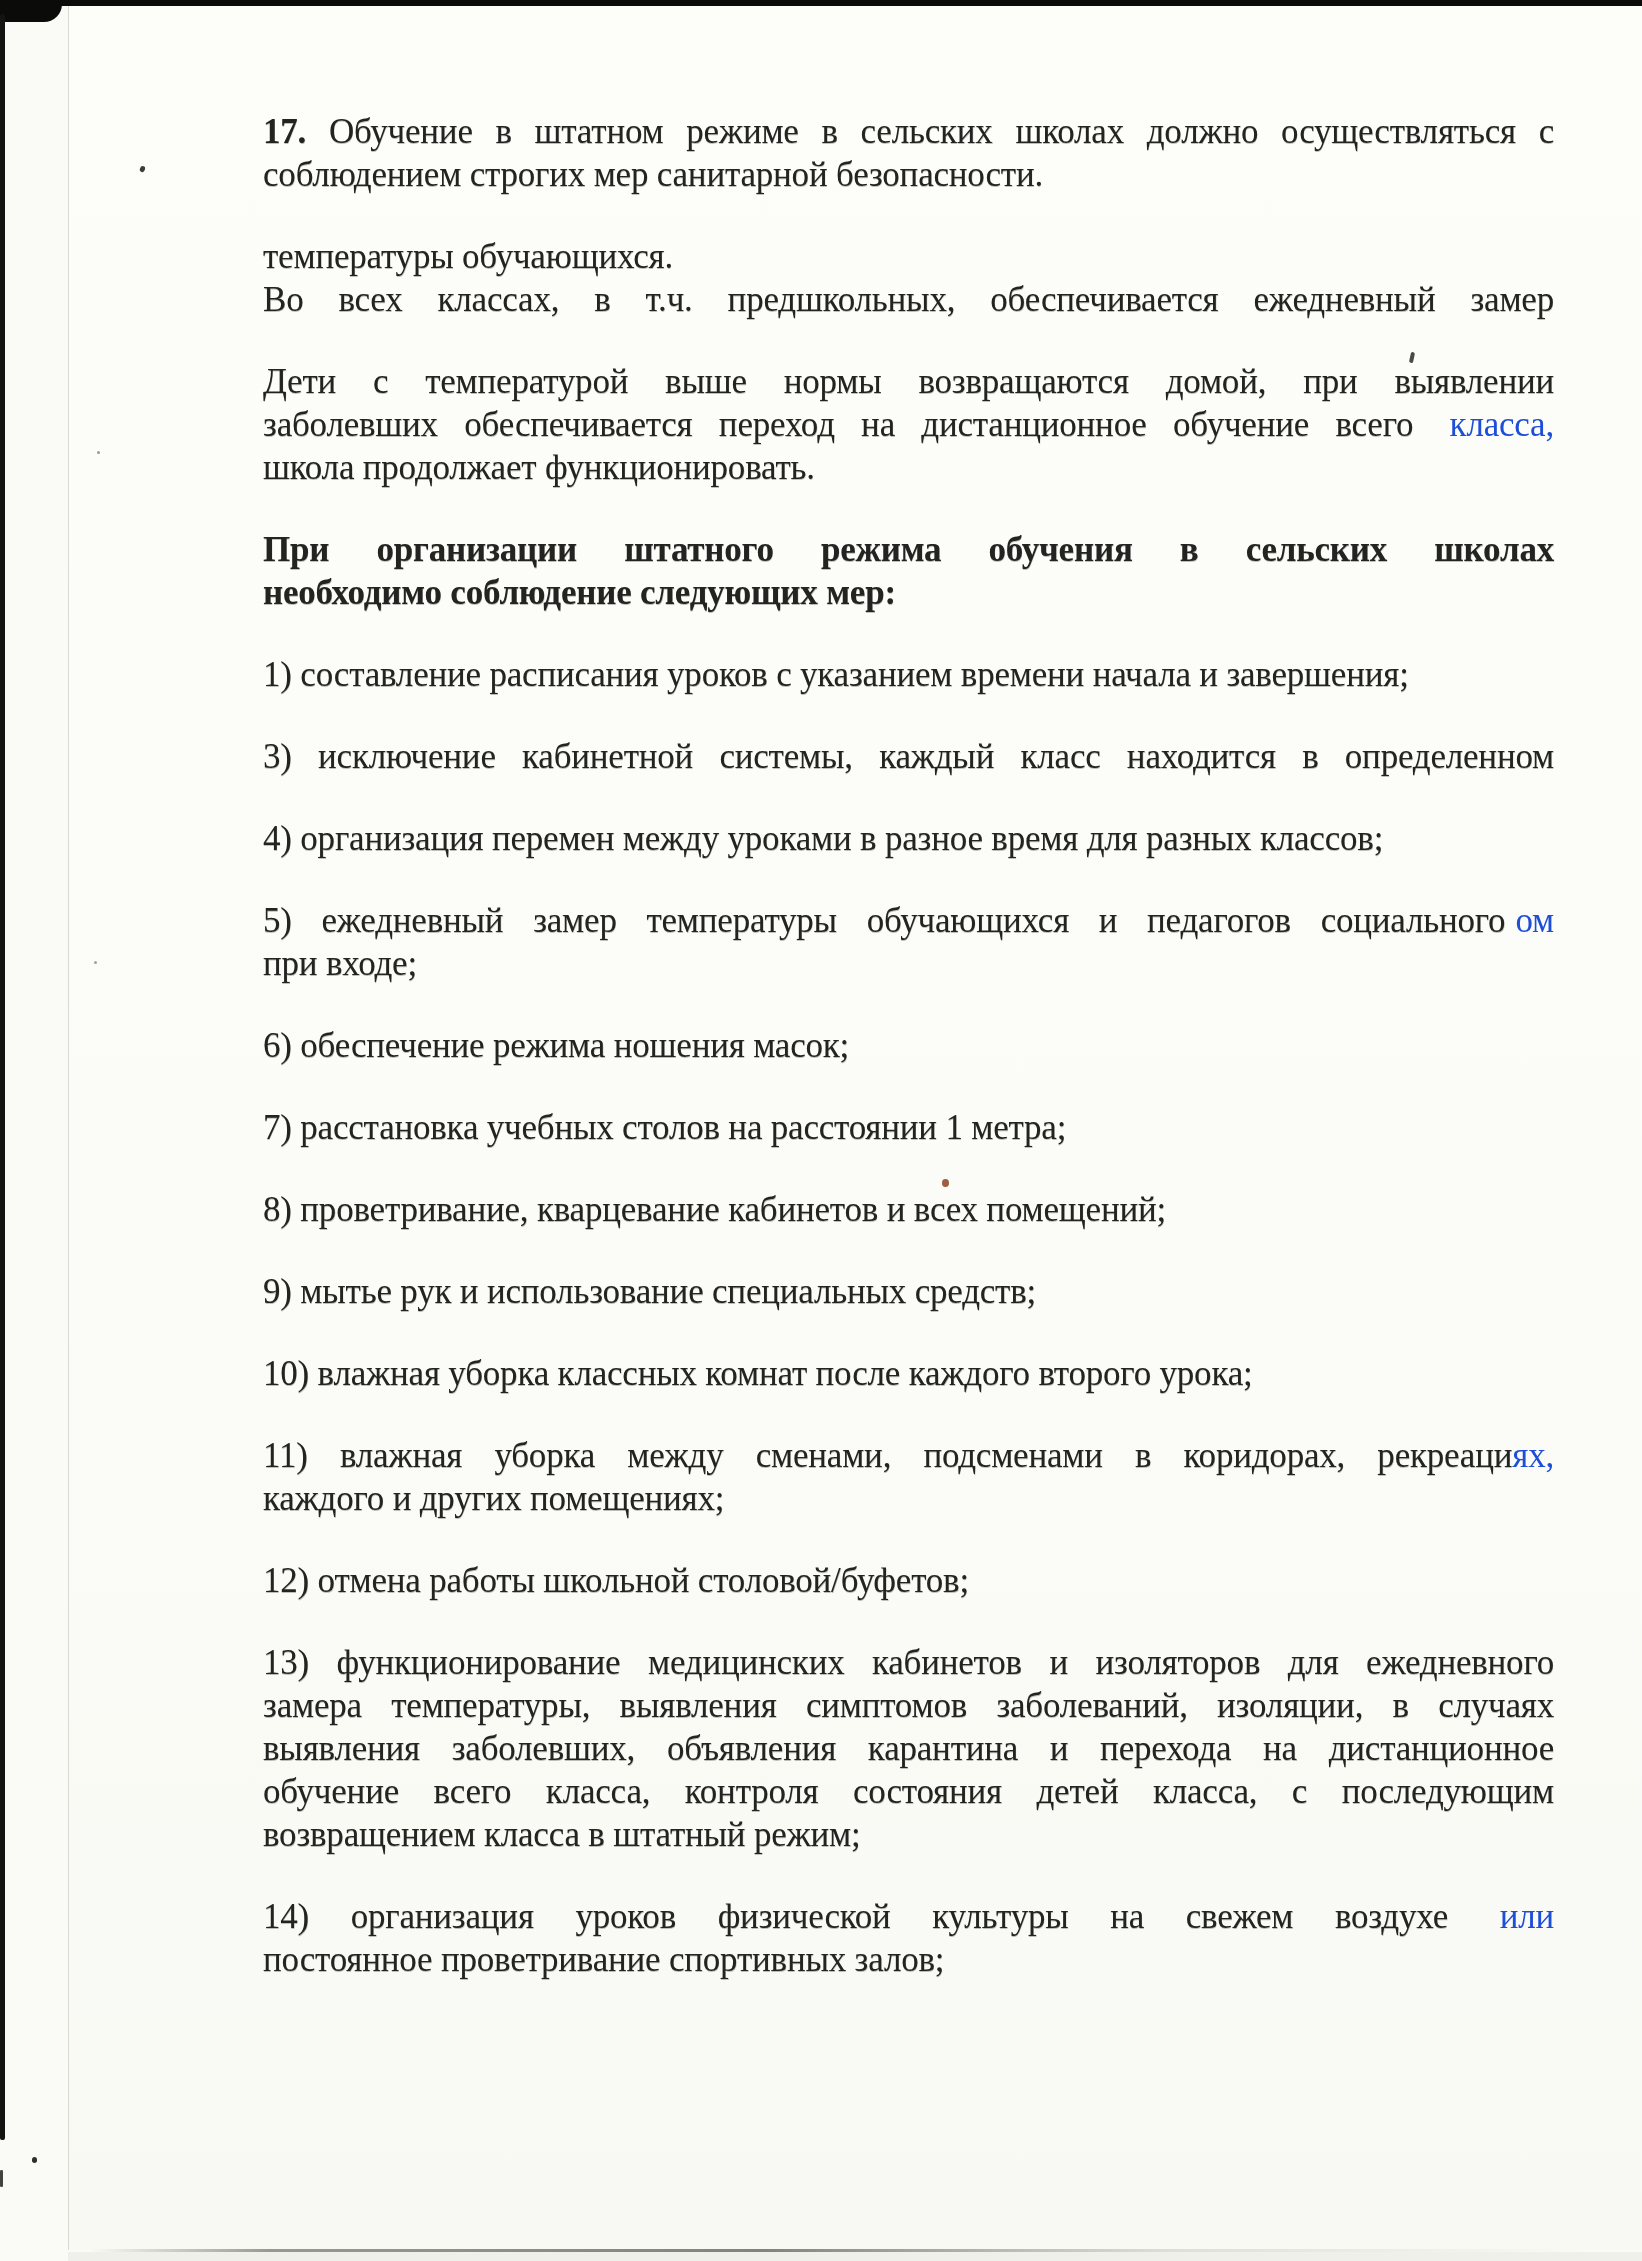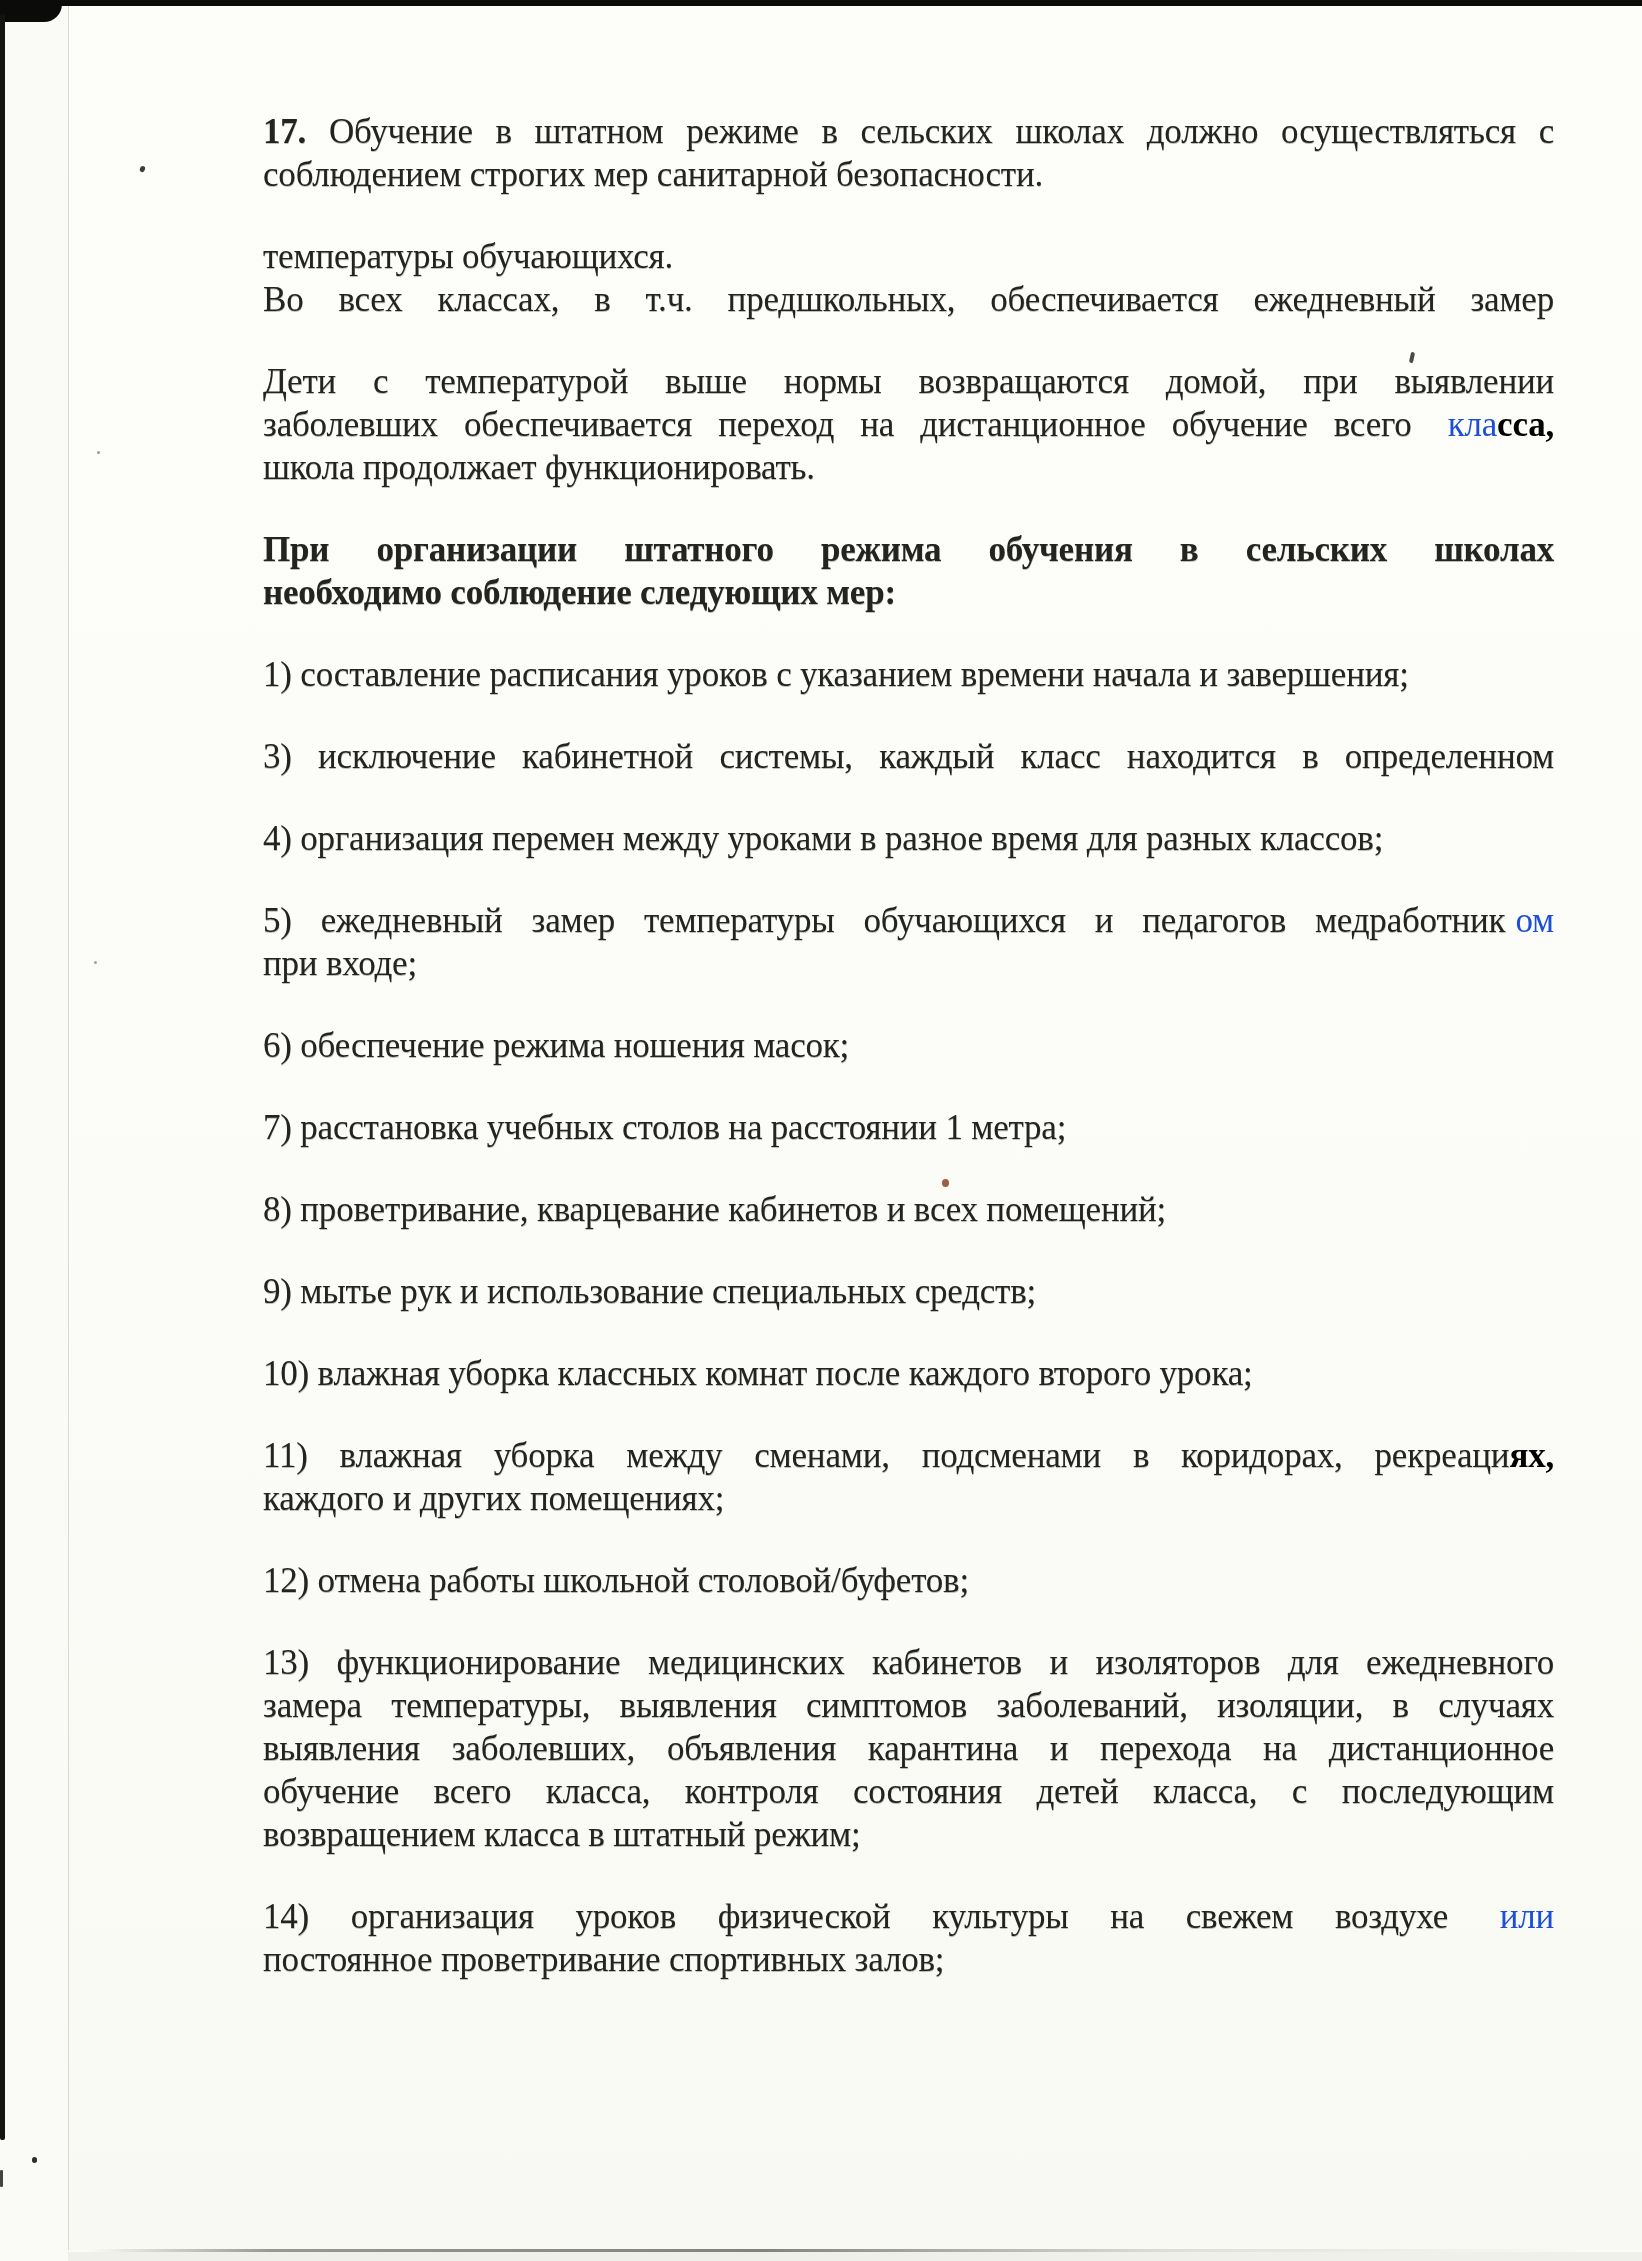--- a/index.html
+++ b/index.html
@@ -98,21 +98,21 @@
   .tline {
     white-space: nowrap;
     text-align: left;
   }
   .jline {
     text-align: justify;
     text-align-last: justify;
   }
   .run.b { font-weight: bold; }
   .run.fade1 { color: #1d4ed8; text-shadow: none; margin-left: 10px; }
-  .run.fade2 { color: #000000; text-shadow: none; font-weight: bold; }
+  .run.fade2 { color: #1d4ed8; text-shadow: none; }
   
   .speck { position: absolute; }
   .speck-dot1 {
     left: 140px; top: 166px;
     width: 4.5px; height: 5.8px;
     background: #3c3c38;
     border-radius: 50%;
     transform: rotate(20deg);
   }
   .speck-apostrophe {
@@ -181,21 +181,21 @@
       <div class="para">
         <div class="tline"><span class="run">1) составление расписания уроков с указанием времени начала и завершения;</span></div>
       </div>
       <div class="para">
         <div class="tline jline"><span class="run">3) исключение кабинетной системы, каждый класс находится в определенном</span></div>
       </div>
       <div class="para">
         <div class="tline"><span class="run">4) организация перемен между уроками в разное время для разных классов;</span></div>
       </div>
       <div class="para">
-        <div class="tline jline"><span class="run">5) ежедневный замер температуры обучающихся и педагогов </span><span class="run">медработник</span><span class="run fade1">ом</span></div>
+        <div class="tline jline"><span class="run">5) ежедневный замер температуры обучающихся и педагогов </span><span class="run">социального</span><span class="run fade1">ом</span></div>
         <div class="tline"><span class="run">при входе;</span></div>
       </div>
       <div class="para">
         <div class="tline"><span class="run">6) обеспечение режима ношения масок;</span></div>
       </div>
       <div class="para">
         <div class="tline"><span class="run">7) расстановка учебных столов на расстоянии 1 метра;</span></div>
       </div>
       <div class="para">
         <div class="tline"><span class="run">8) проветривание, кварцевание кабинетов и всех помещений;</span></div>

